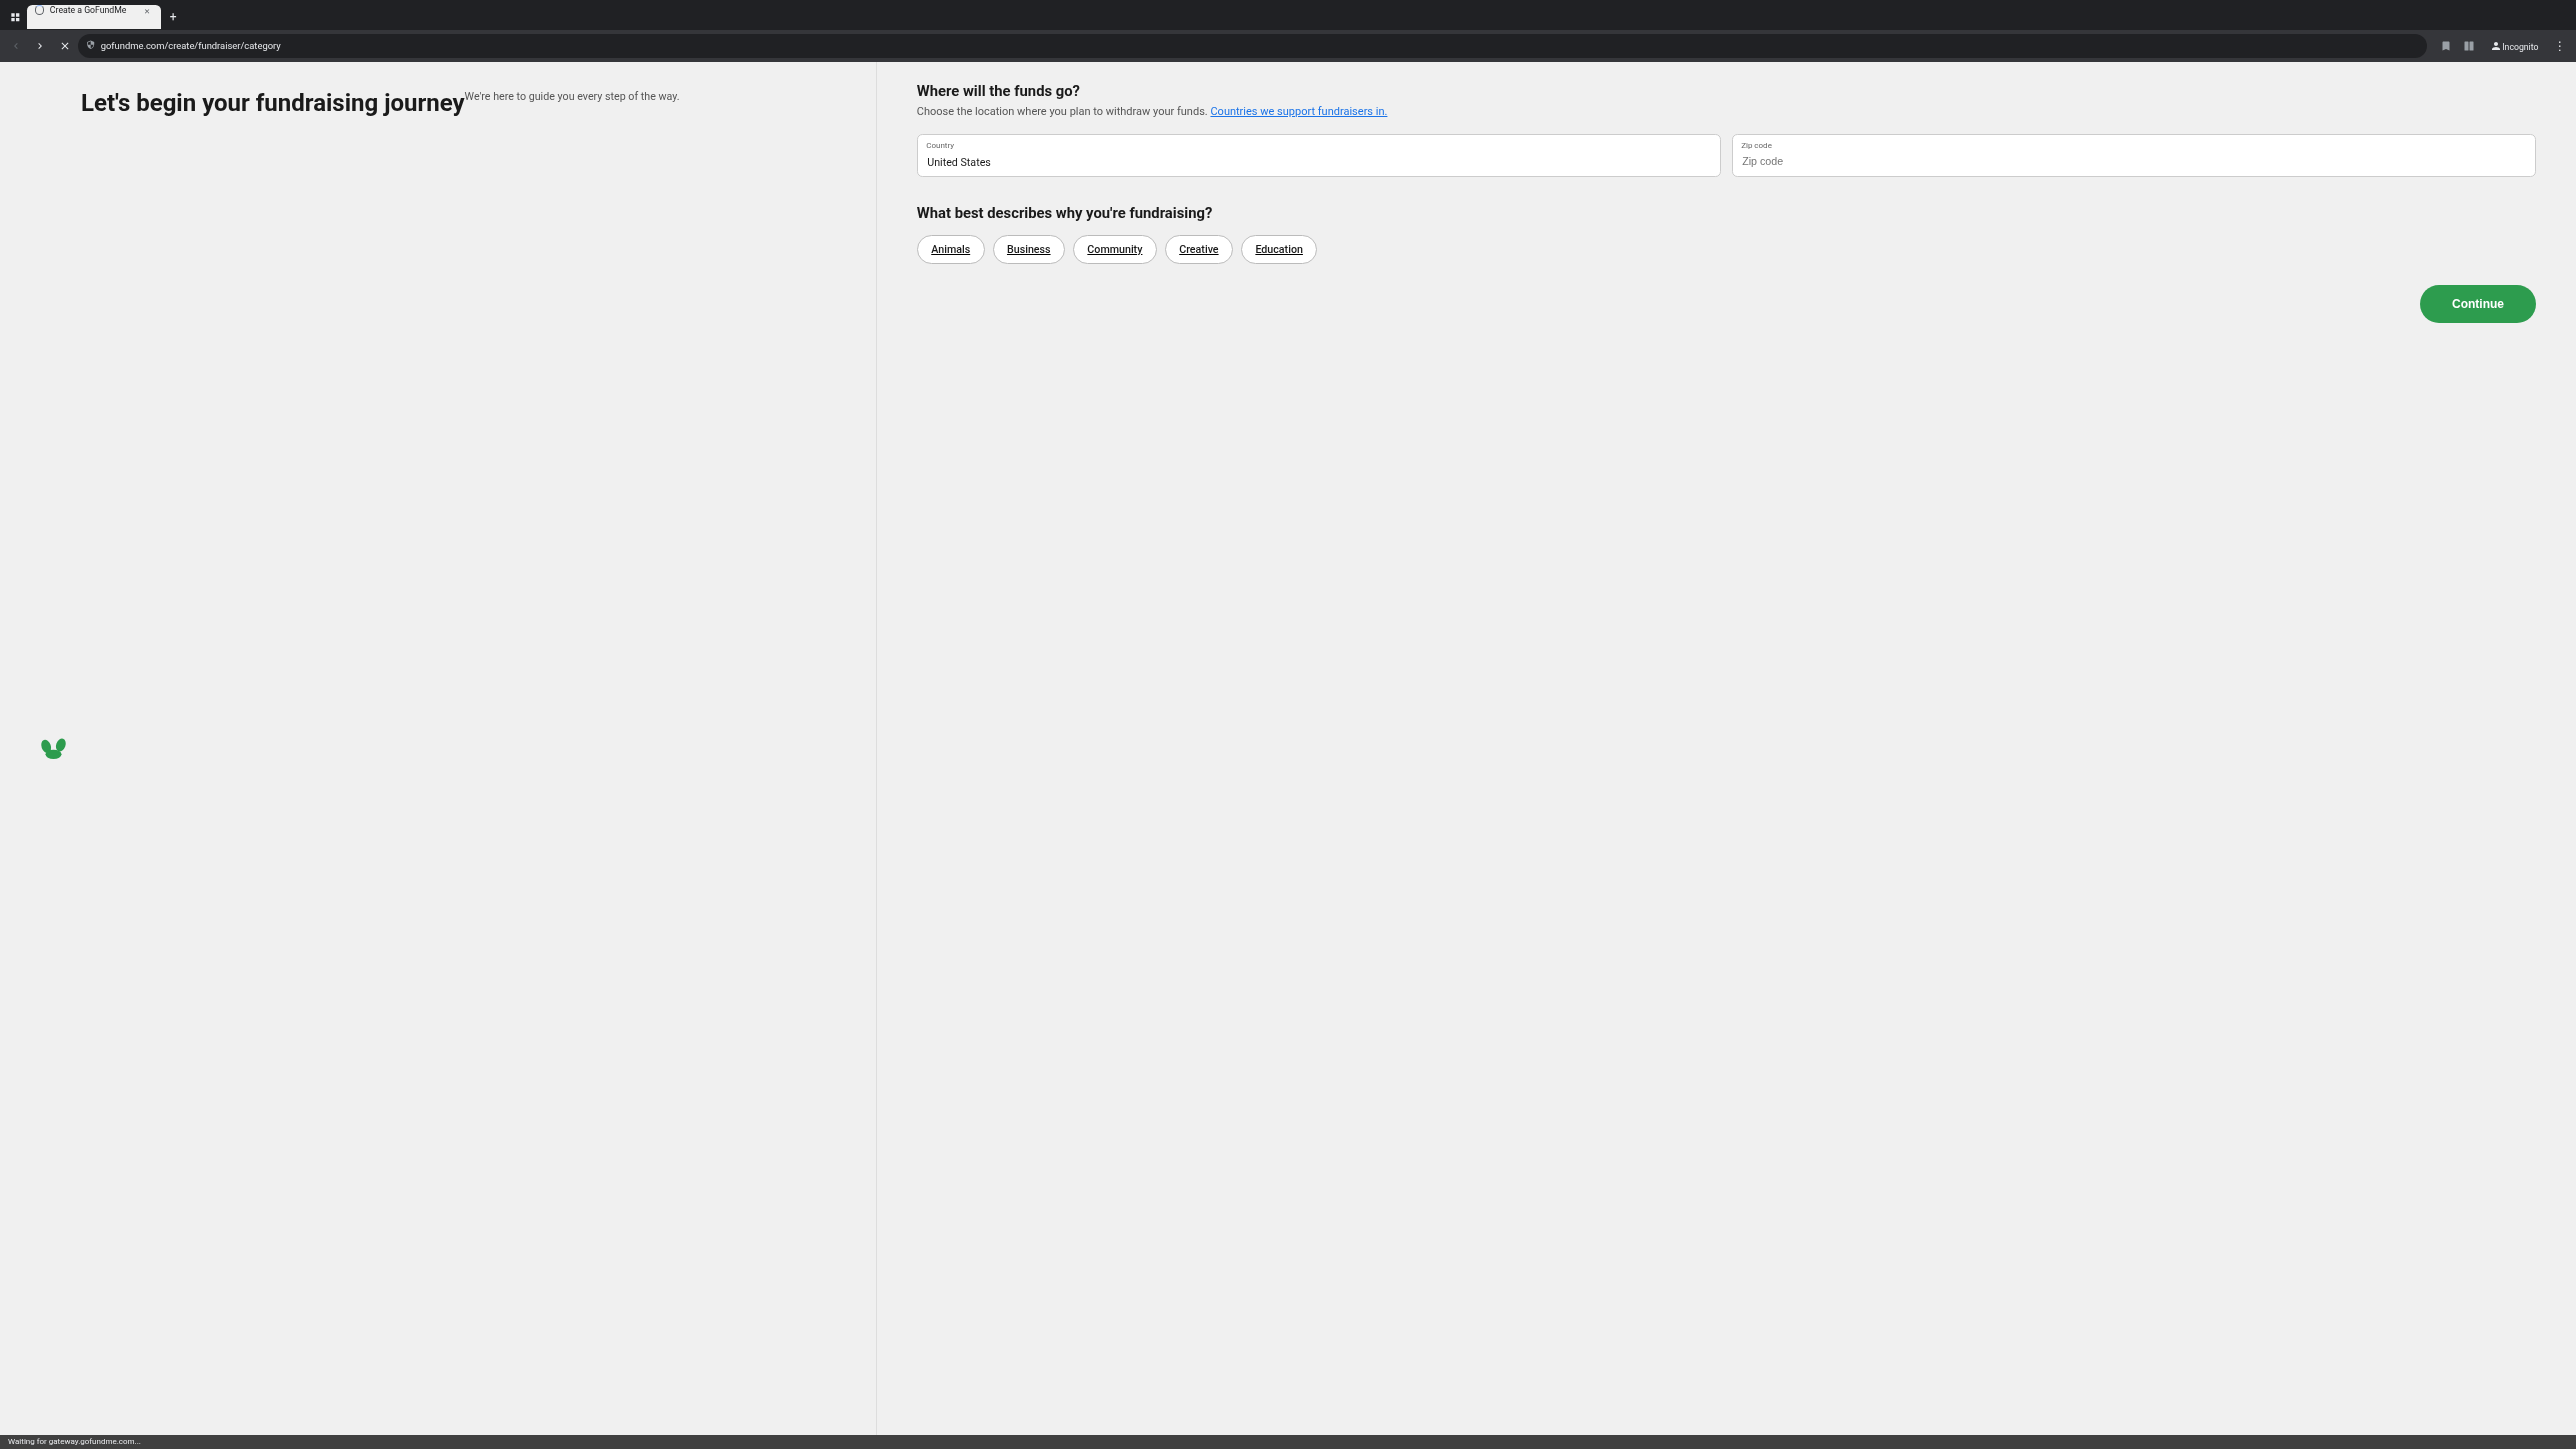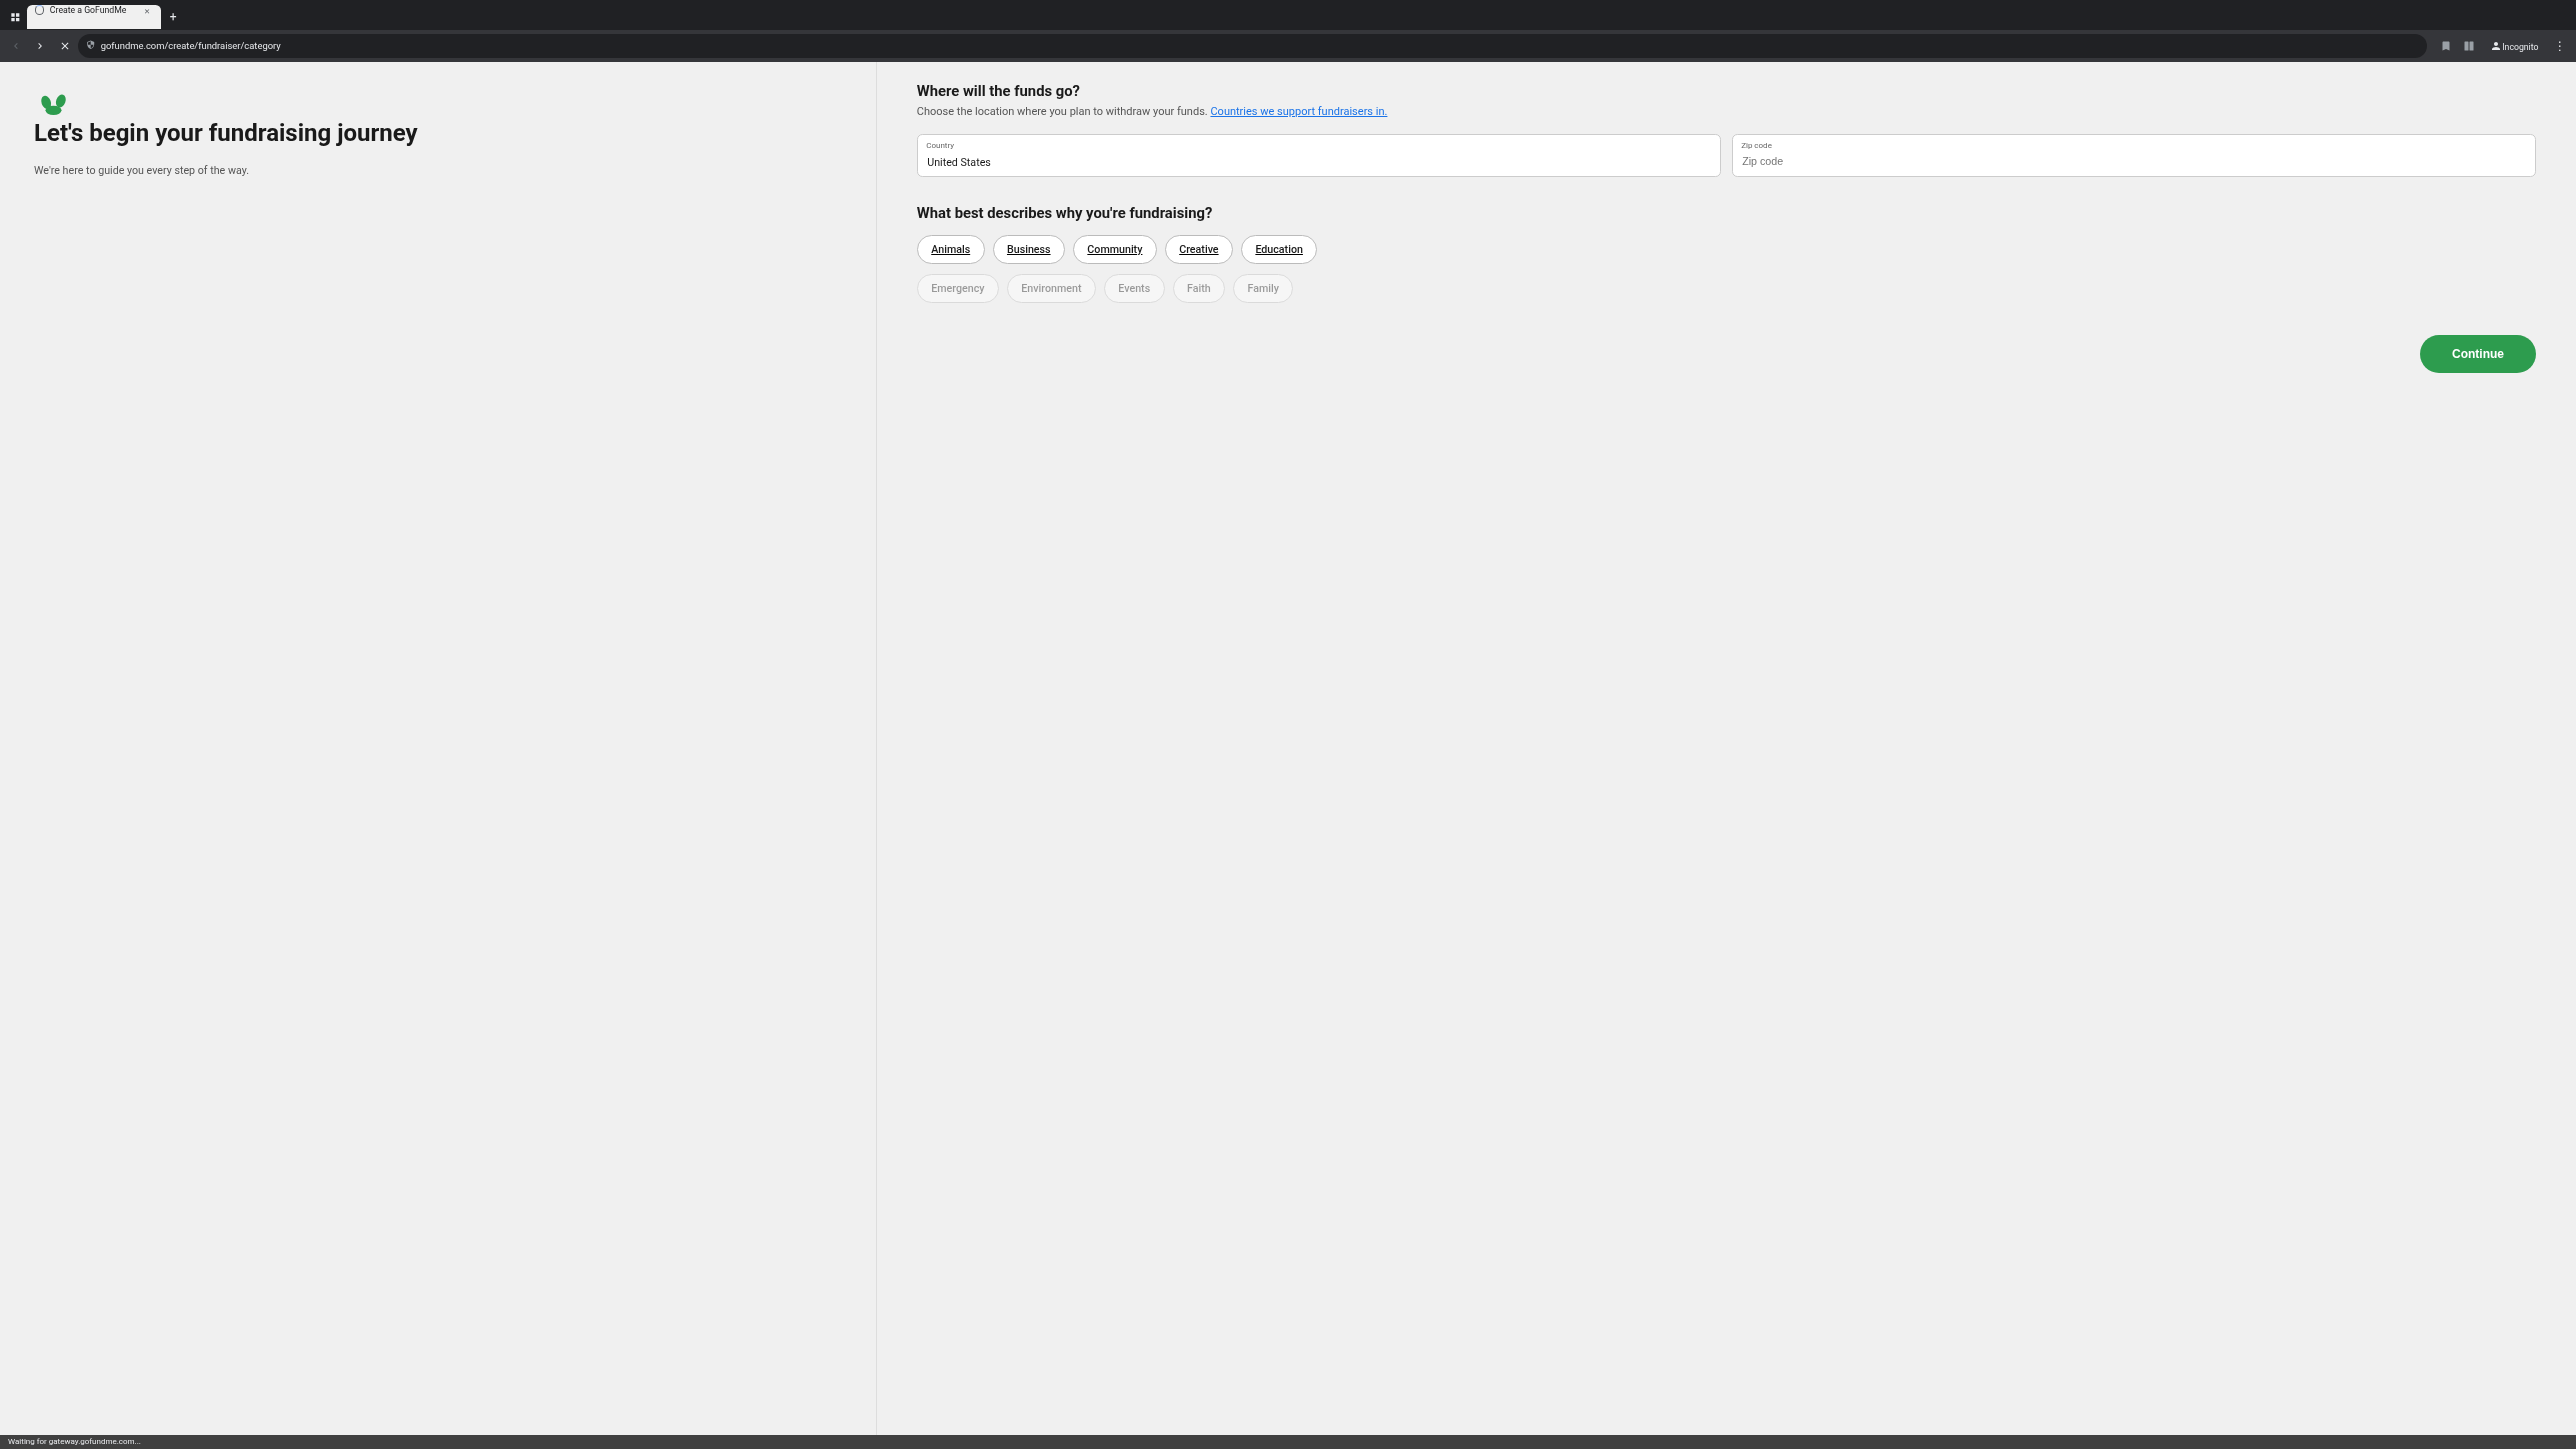--- a/index.html
+++ b/index.html
@@ -192,21 +192,20 @@
       flex: 1;
       display: flex;
       background: #f0f0f0;
       overflow: hidden;
     }
 
     .left-panel {
       width: 34%;
       padding: 27px 34px;
       display: flex;
-      flex-direction: column;
       background: #f0f0f0;
     }
 
     .main-heading {
       font-size: 24px;
       font-weight: 700;
       color: #1a1a1a;
       line-height: 1.2;
       margin-bottom: 16px;
     }
@@ -496,27 +495,20 @@
       <h2 class="category-section-title">What best describes why you're fundraising?</h2>
 
       <div class="category-chips">
         <div class="category-chip">Animals</div>
         <div class="category-chip">Business</div>
         <div class="category-chip">Community</div>
         <div class="category-chip">Creative</div>
         <div class="category-chip">Education</div>
       </div>
 
-      <div class="more-chips">
-        <div class="more-chip">Emergency</div>
-        <div class="more-chip">Environment</div>
-        <div class="more-chip">Events</div>
-        <div class="more-chip">Faith</div>
-        <div class="more-chip">Family</div>
-      </div>
     </div>
 
     <div class="continue-row">
       <button class="continue-btn">Continue</button>
     </div>
   </div>
 </div>
 
 <div class="status-bar">
   <span>Waiting for gateway.gofundme.com...</span>

